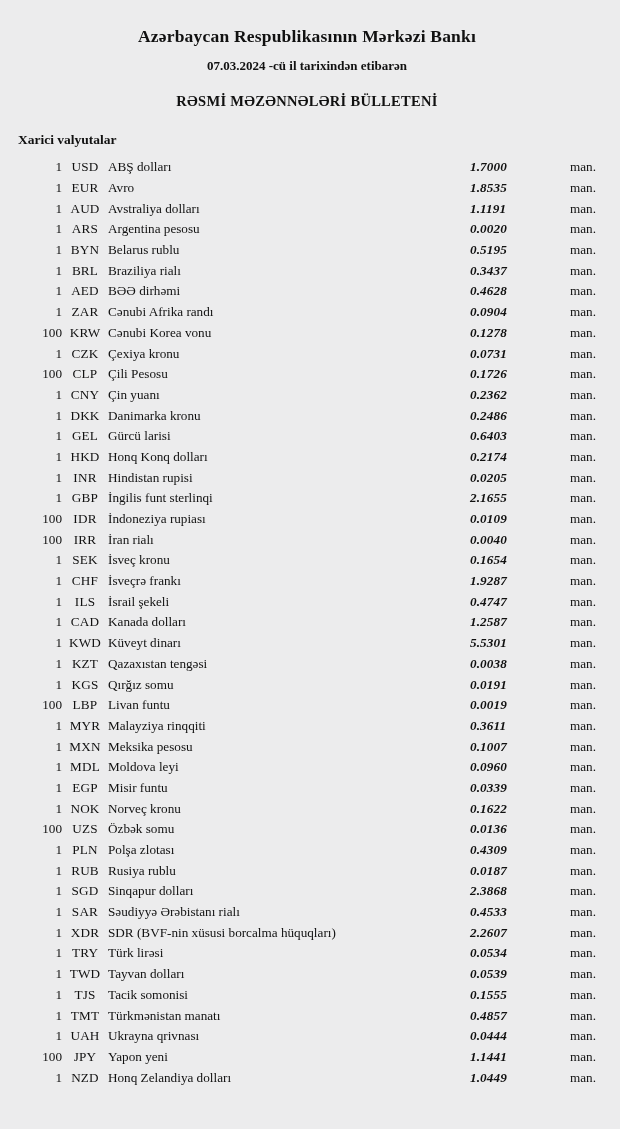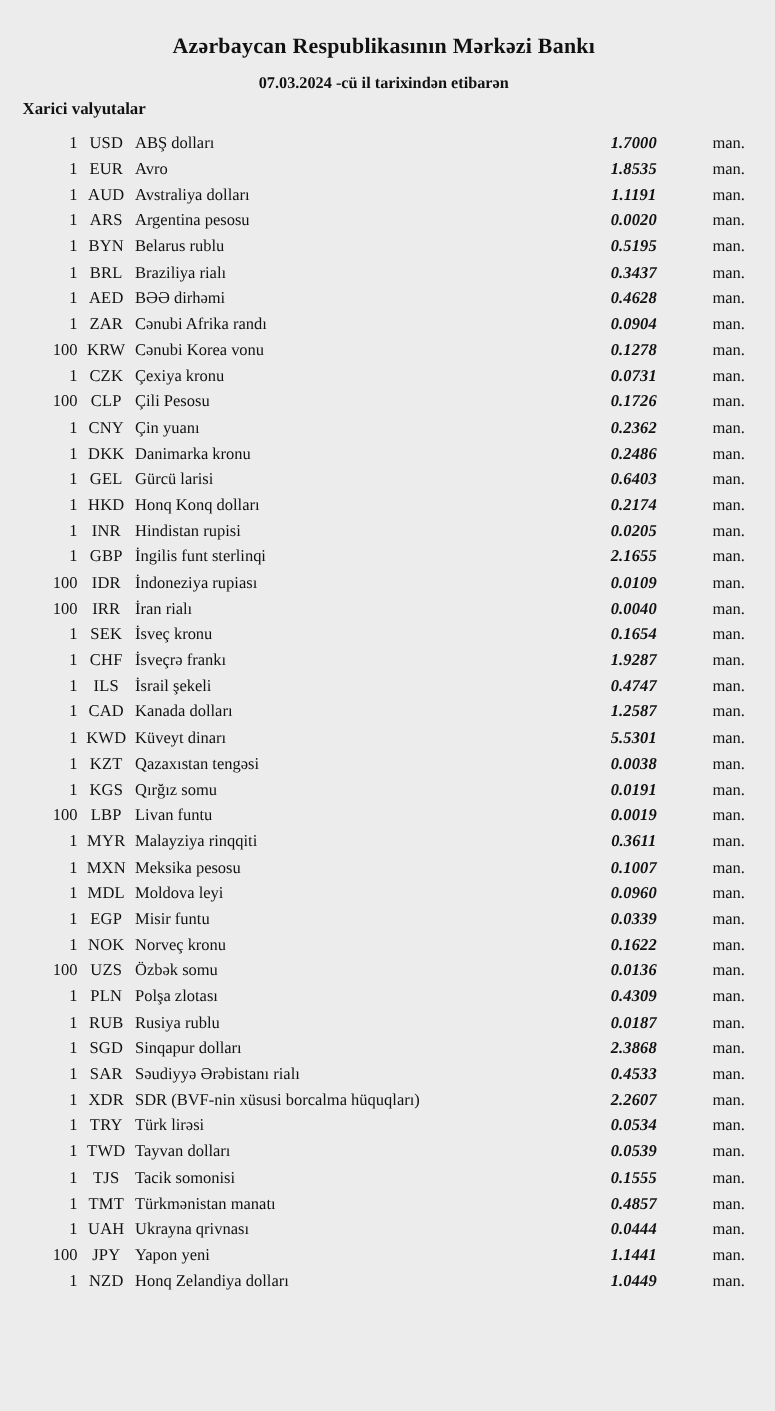--- a/index.html
+++ b/index.html
@@ -25,21 +25,21 @@
   }
   .bank-title {
     font-size: 17.5px;
     font-weight: bold;
     letter-spacing: 0.2px;
     margin-bottom: 11px;
   }
   .date-line {
     font-size: 13px;
     font-weight: bold;
-    margin-bottom: 5px;
+    margin-bottom: 19px;
   }
   .subtitle-line {
     font-size: 13px;
     font-weight: bold;
     margin-bottom: 7px;
   }
   .bulletin-line {
     font-size: 14.5px;
     font-weight: bold;
     letter-spacing: 0.3px;
@@ -70,39 +70,40 @@
     width: 46px;
     text-align: center;
     letter-spacing: 0.2px;
     margin-top: 20px;
   }
   td.name {
     padding-left: 12px;
   }
   td.value {
     width: 74px;
-    text-align: center;
+    text-align: left;
     font-style: italic;
     font-weight: bold;
     letter-spacing: 0.1px;
   }
   td.unit {
     width: 52px;
     text-align: right;
     padding-left: 10px;
   }
 </style>
 </head>
 <body>
 
 <div class="page">
 
   <div class="header">
     <div class="bank-title">Azərbaycan Respublikasının Mərkəzi Bankı</div>
     <div class="date-line">07.03.2024  -cü il tarixindən etibarən</div>
+    <div class="bulletin-line">RƏSMİ MƏZƏNNƏLƏRİ BÜLLETENİ</div>
   </div>
 
   <div class="section-title">Xarici valyutalar</div>
 
   <table class="rates">
     <tbody>
         <tr>
           <td class="amount">1</td>
           <td class="code">USD</td>
           <td class="name">ABŞ dolları</td>

